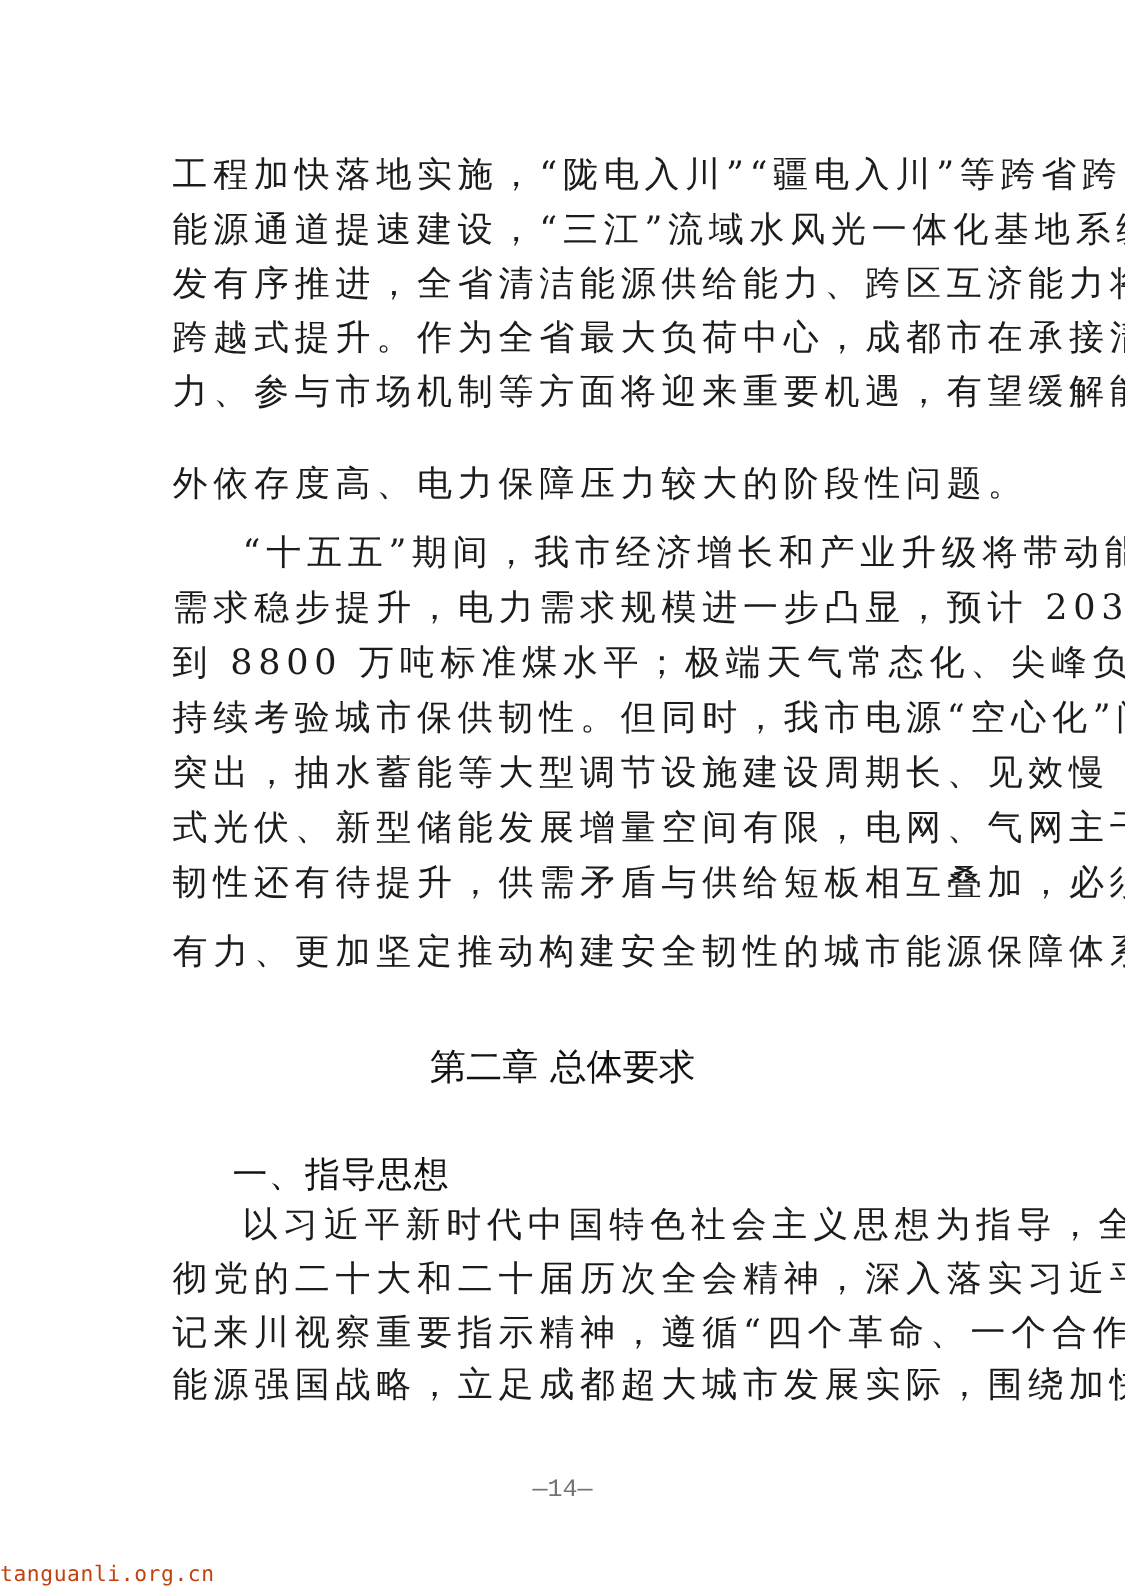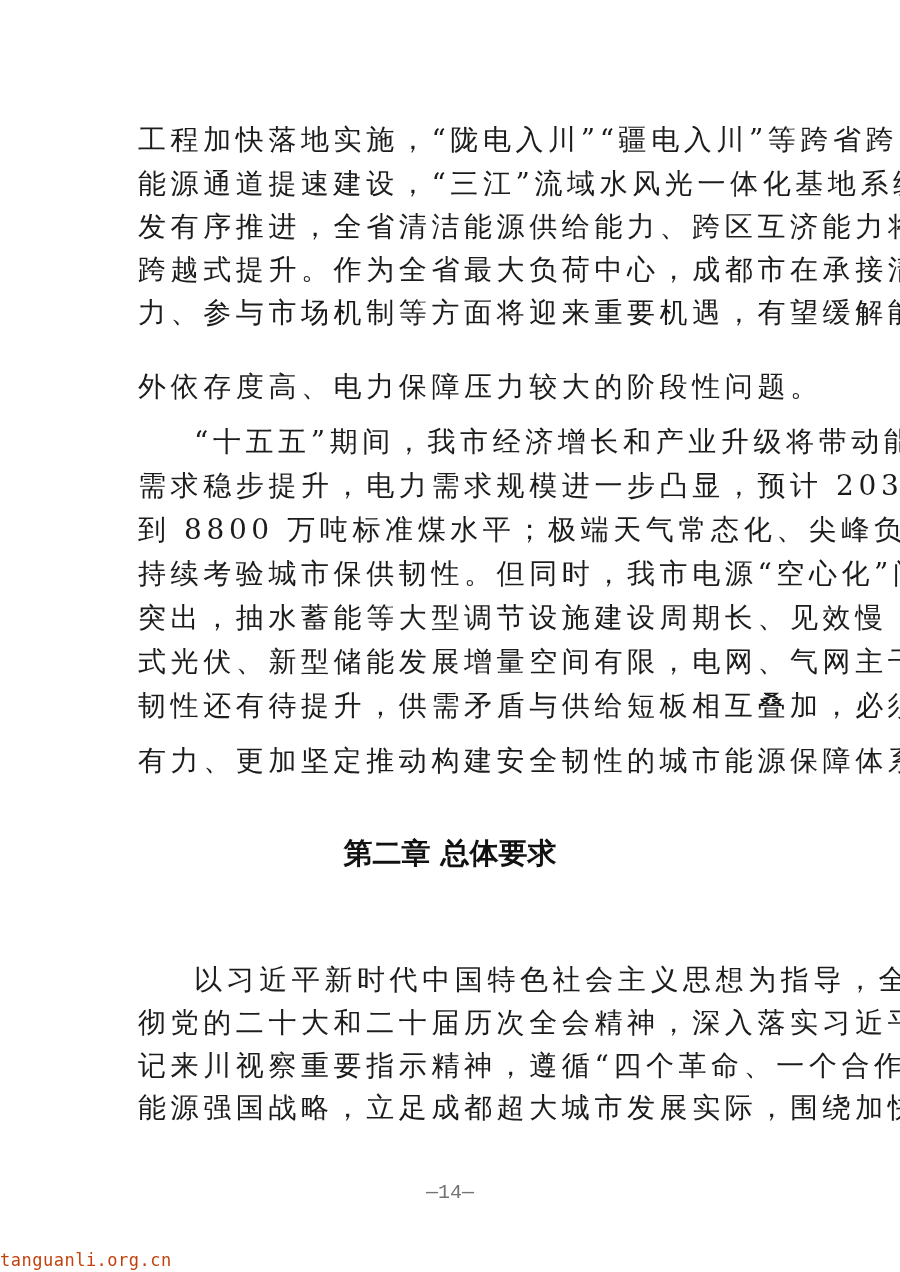--- a/index.html
+++ b/index.html
@@ -47,21 +47,21 @@
     }
     .chapter-title {
       position: absolute;
       left: 0;
       width: 900px;
       top: 831px;
       height: 44px;
       line-height: 44px;
       text-align: center;
       font-size: 29px;
-      font-weight: bold;
+      font-weight: normal;
       letter-spacing: 0px;
       color: #111111;
       font-family: "DejaVu Serif", "Liberation Serif", serif;
     }
     .section-heading {
       position: absolute;
       left: 186px;
       top: 918px;
       height: 44px;
       line-height: 44px;
@@ -115,20 +115,21 @@
     <div class="line" style="top:508px;">到 8800 万吨标准煤水平；极端天气常态化、尖峰负荷攀升</div>
     <div class="line" style="top:552px;">持续考验城市保供韧性。但同时，我市电源“空心化”问题</div>
     <div class="line" style="top:596px;">突出，抽水蓄能等大型调节设施建设周期长、见效慢，分布</div>
     <div class="line" style="top:640px;">式光伏、新型储能发展增量空间有限，电网、气网主干网架</div>
     <div class="line" style="top:684px;">韧性还有待提升，供需矛盾与供给短板相互叠加，必须更加</div>
     <div class="line" style="top:739px;">有力、更加坚定推动构建安全韧性的城市能源保障体系。</div>
   </div>
 
   <div class="chapter-title">第二章  总体要求</div>
 
+  <div class="section-heading">一、指导思想</div>
 
   <div>
     <div class="line indent" style="top:958px; width:574px;">以习近平新时代中国特色社会主义思想为指导，全面贯</div>
     <div class="line" style="top:1001px;">彻党的二十大和二十届历次全会精神，深入落实习近平总书</div>
     <div class="line" style="top:1044px;">记来川视察重要指示精神，遵循“四个革命、一个合作”和</div>
     <div class="line" style="top:1086px;">能源强国战略，立足成都超大城市发展实际，围绕加快建设</div>
   </div>
 
   <div class="page-number">—14—</div>
 

